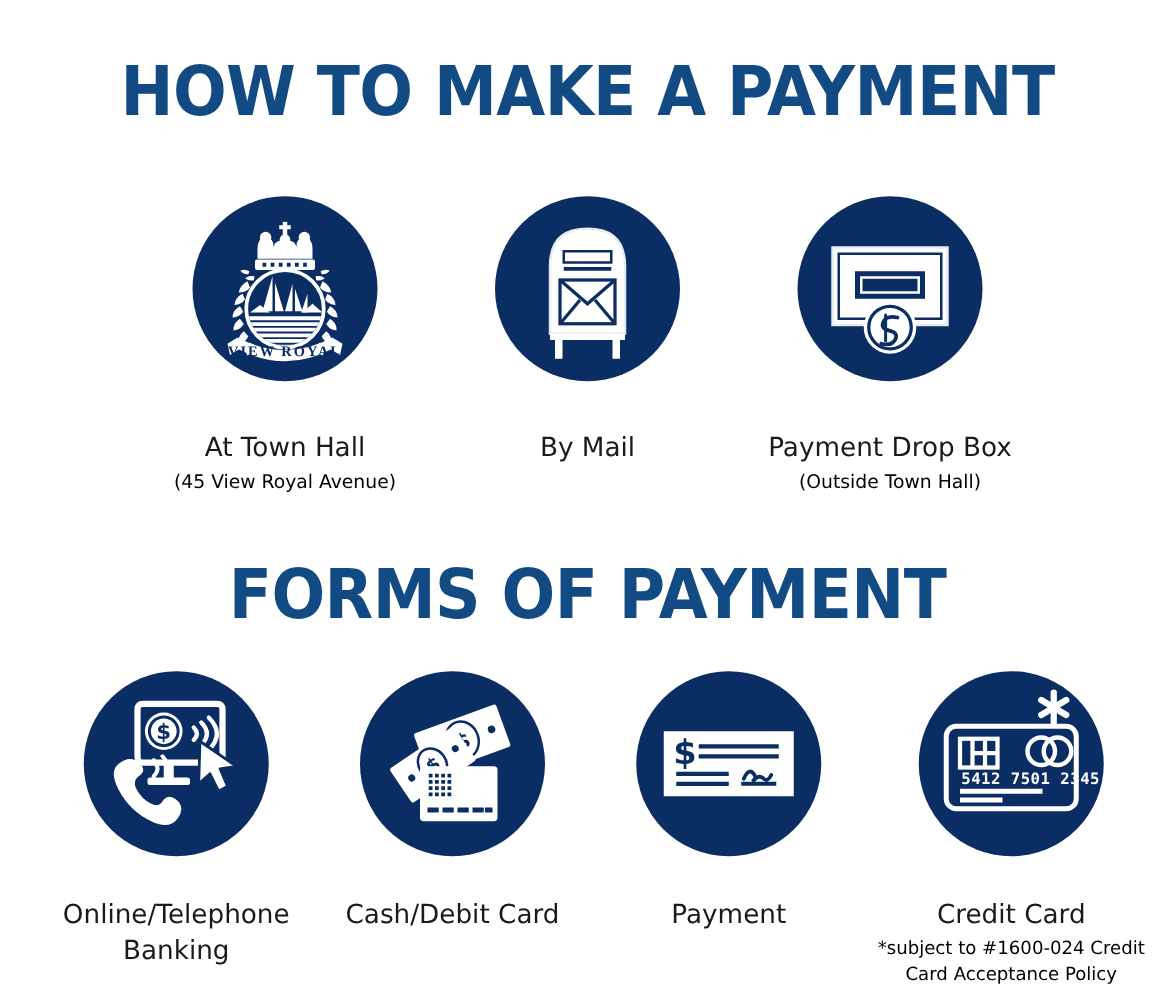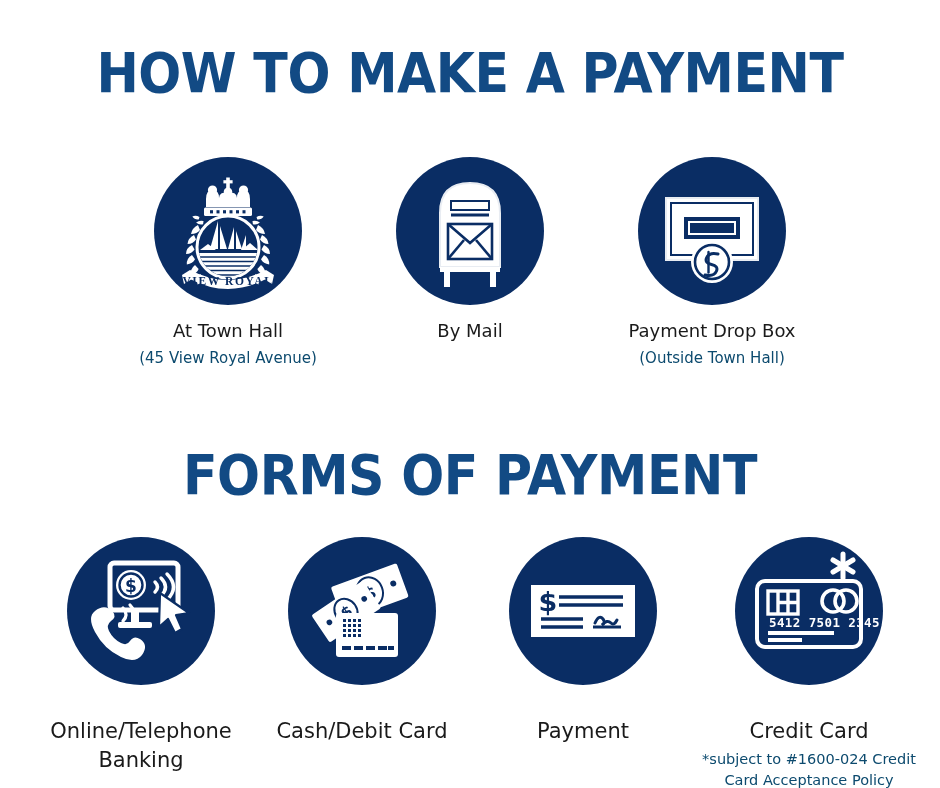--- a/index.html
+++ b/index.html
@@ -63,32 +63,32 @@
     width: 148px;
     height: 148px;
     border-radius: 50%;
     background: #0a2d64;
     position: relative;
     flex: none;
     overflow: hidden;
   }
 
   .caption {
-    margin-top: 12px;
+    margin-top: 39px;
     text-align: center;
     color: #1a1a1a;
-    font-size: 18px;
+    font-size: 21px;
     line-height: 28px;
     font-weight: 400;
     font-family: "DejaVu Sans", sans-serif;
   }
   .subcaption {
     margin-top: 3px;
     text-align: center;
-    color: #0c4a6e;
+    color: #000000;
     font-size: 15px;
     line-height: 21px;
     font-weight: 400;
     font-family: "DejaVu Sans", sans-serif;
   }
   #row-forms .caption { margin-top: 32px; font-size: 21px; line-height: 29px; }
   #row-forms .subcaption { font-size: 14.5px; line-height: 21px; }
 
   svg { display: block; }
 </style>

